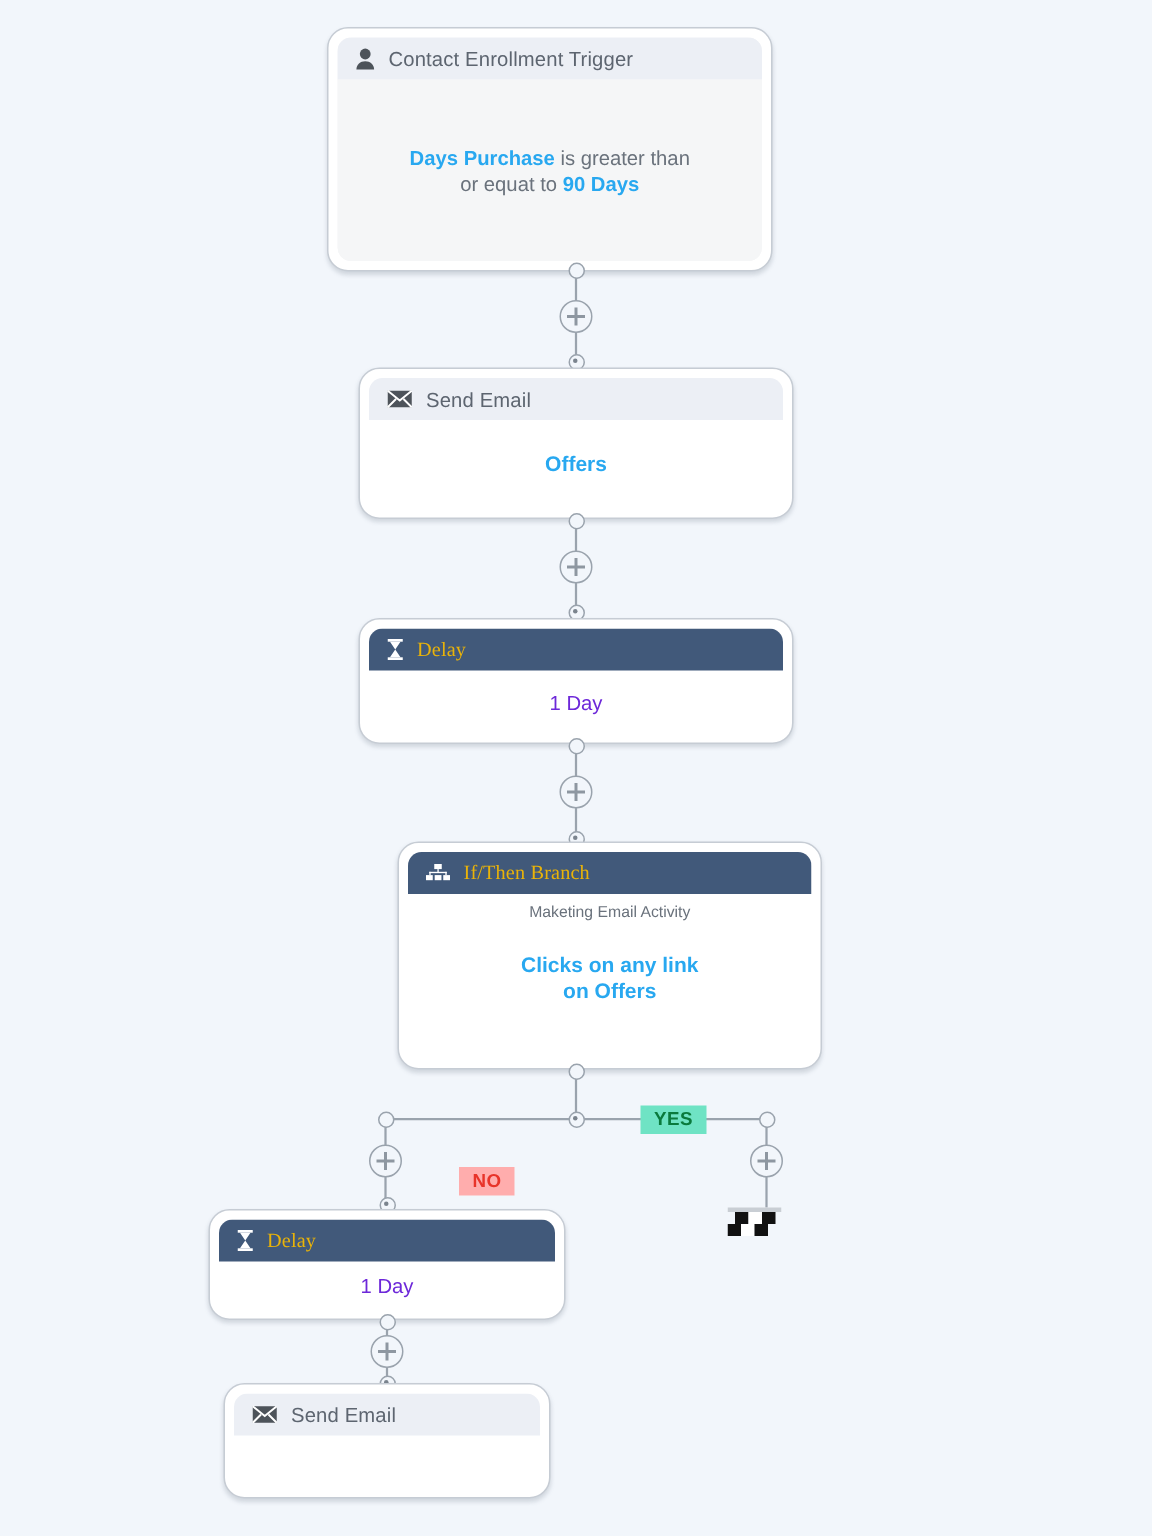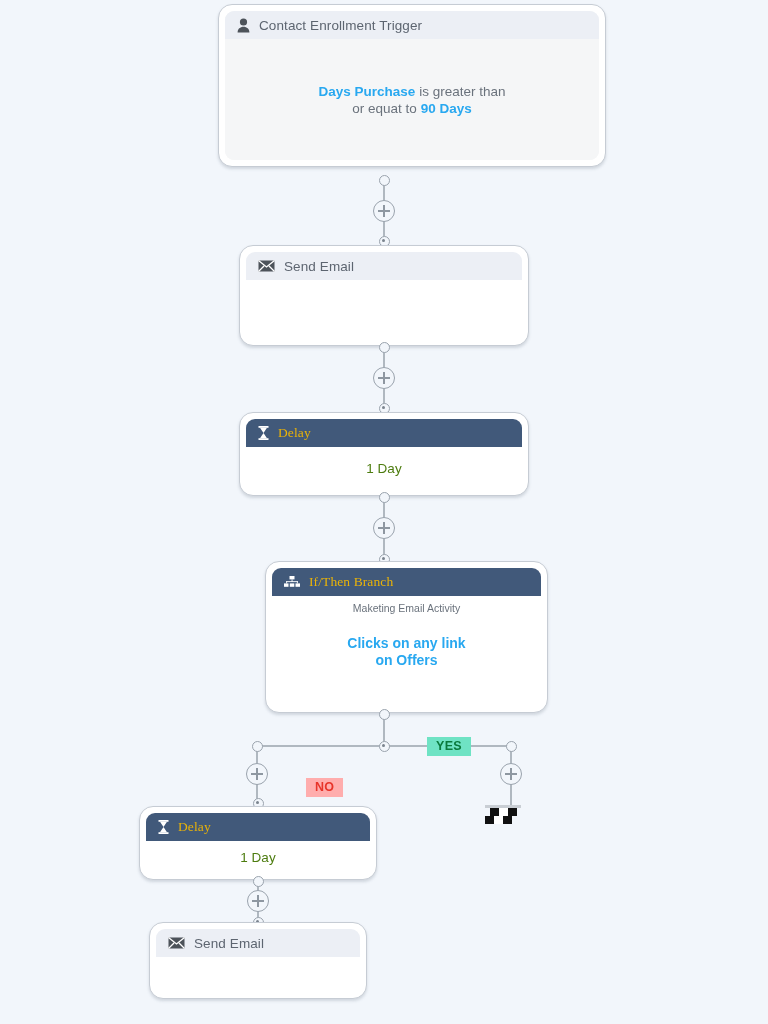--- a/index.html
+++ b/index.html
@@ -70,21 +70,21 @@
     display: flex;
     flex-direction: column;
     align-items: center;
     justify-content: center;
     text-align: center;
     padding: 4px 14px;
   }
 
   .txt-gray   { color: #6a727c; font-size: 13.5px; line-height: 17px; }
   .txt-blue   { color: #28a8f0; font-weight: bold; }
-  .txt-slate  { color: #4d7c0f; font-size: 13.5px; }
+  .txt-slate  { color: #6d28d9; font-size: 13.5px; }
   .txt-small  { color: #6a727c; font-size: 10.5px; }
   .txt-bigblue{ color: #28a8f0; font-weight: bold; font-size: 14px; line-height: 17px; }
 
   
   .node-trigger .node-inner { background: #f5f6f7; }
   .node-trigger .node-body  { background: #f5f6f7; }
 
   
   .plus-btn {
     position: absolute;
@@ -163,21 +163,21 @@
       <line x1="257" y1="746" x2="511" y2="746"></line>
 
       <line x1="257" y1="746" x2="257" y2="806"></line>
 
       <line x1="511" y1="746" x2="511" y2="805"></line>
 
       <line x1="258" y1="881" x2="258" y2="922"></line>
     </g>
   </svg>
 
-  <div class="node node-trigger" style="left:218px; top:4px; width:388px; height:163px;">
+  <div class="node node-trigger" style="left:218px; top:18px; width:297px; height:163px;">
     <div class="node-inner">
       <div class="node-head head-light">
         <span class="head-icon">
           <svg width="13" height="15" viewBox="0 0 13 15">
             <circle cx="6.5" cy="4" r="3.6" fill="#4d535a"></circle>
             <path d="M0.6 14.4c0-3.4 2.6-5.6 5.9-5.6s5.9 2.2 5.9 5.6z" fill="#4d535a"></path>
           </svg>
         </span>
         <span class="head-label">Contact Enrollment Trigger</span>
       </div>
@@ -198,20 +198,23 @@
   <div class="node" style="left:239px; top:245px; width:290px; height:101px;">
     <div class="node-inner">
       <div class="node-head head-light">
         <span class="head-icon">
           <svg width="17" height="12" viewBox="0 0 17 12">
             <rect x="0.5" y="0.5" width="16" height="11" fill="#4d535a"></rect>
             <path d="M0.5 0.5 L8.5 7 L16.5 0.5 M0.5 11.5 L6 6 M16.5 11.5 L11 6" stroke="#ffffff" stroke-width="1.3" fill="none"></path>
           </svg>
         </span>
         <span class="head-label">Send Email</span>
+      </div>
+      <div class="node-body">
+        <div class="txt-bigblue">Offers</div>
       </div>
     </div>
   </div>
 
   <div class="port" style="left:378.5px; top:341.5px;"></div>
   <div class="plus-btn" style="left:373px; top:367px;"></div>
   <div class="port-dot" style="left:378.5px; top:402.5px;"></div>
 
   <div class="node" style="left:239px; top:412px; width:290px; height:84px;">
     <div class="node-inner">

